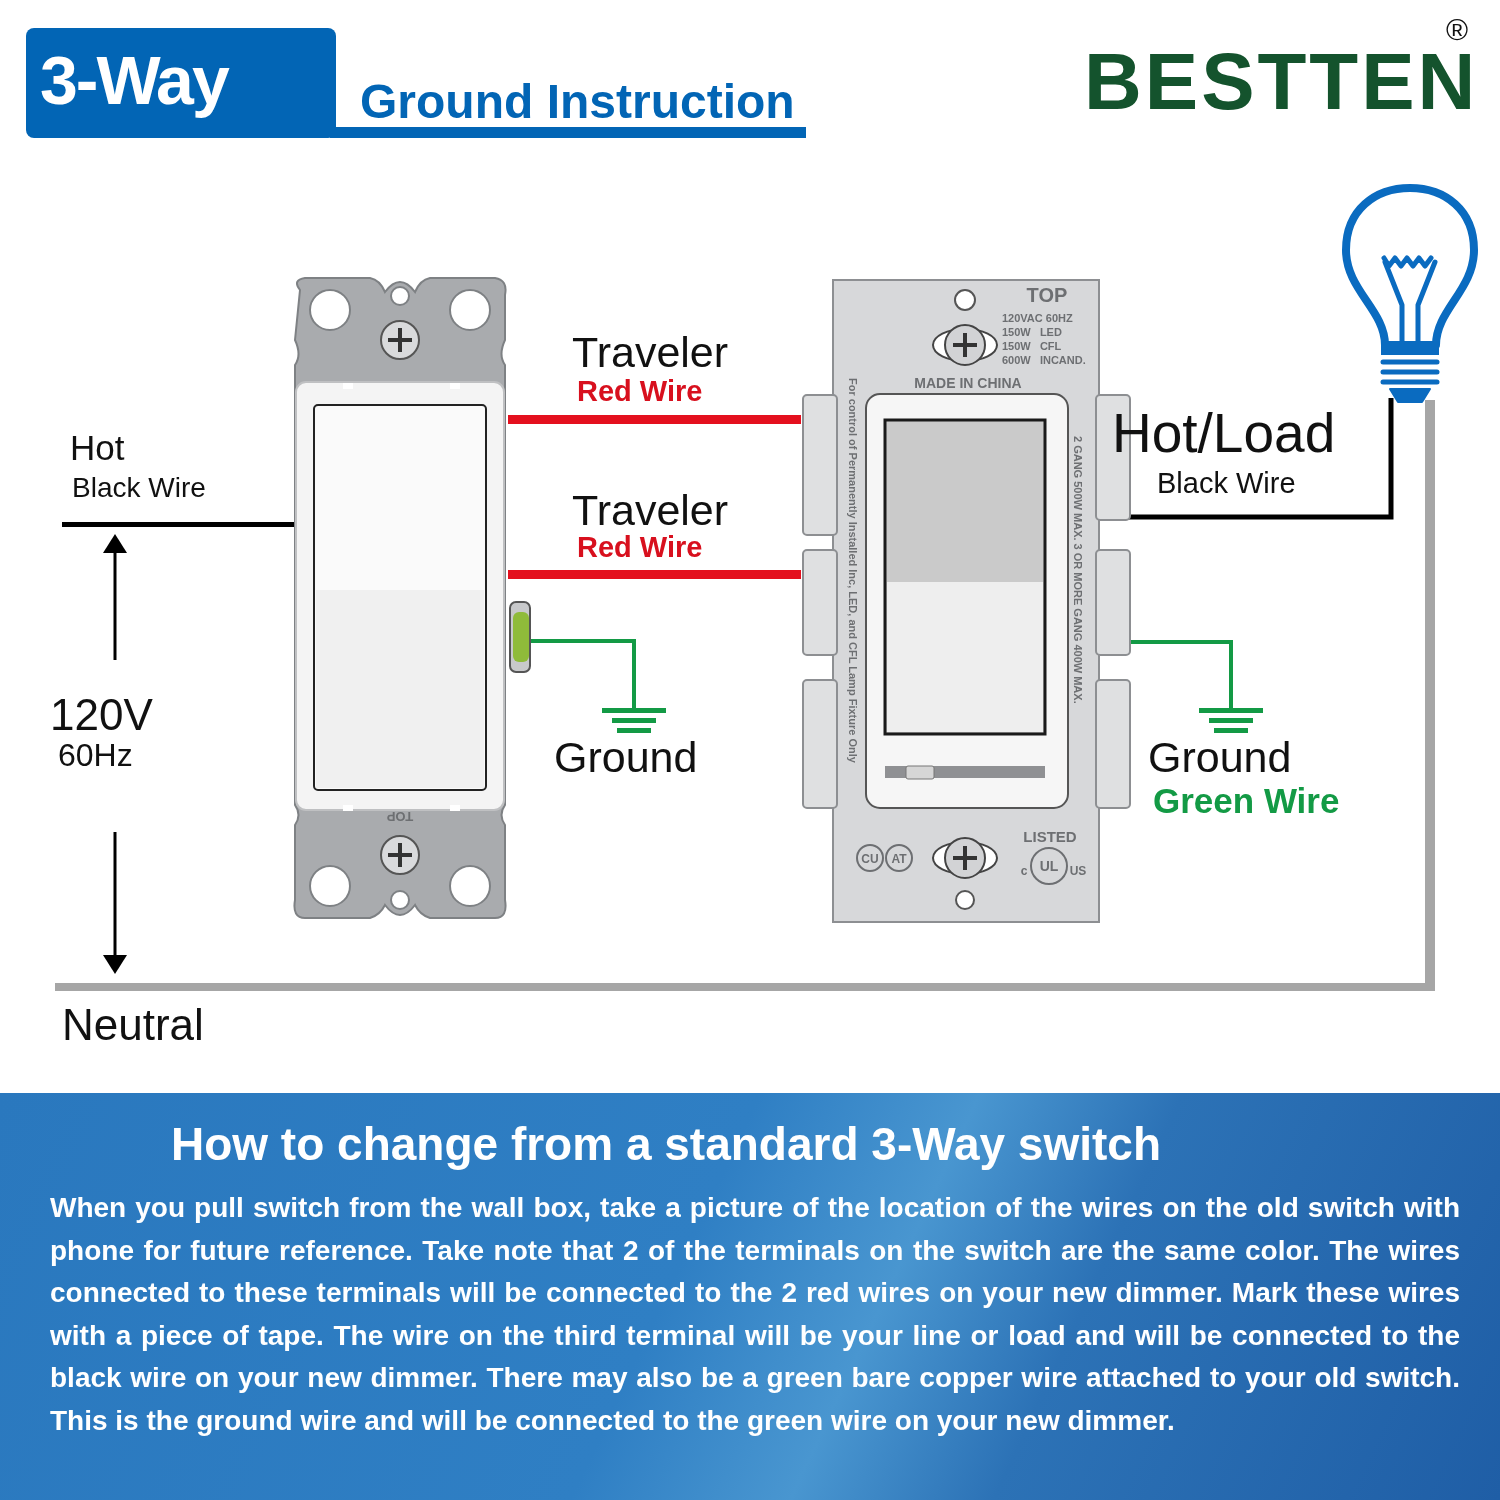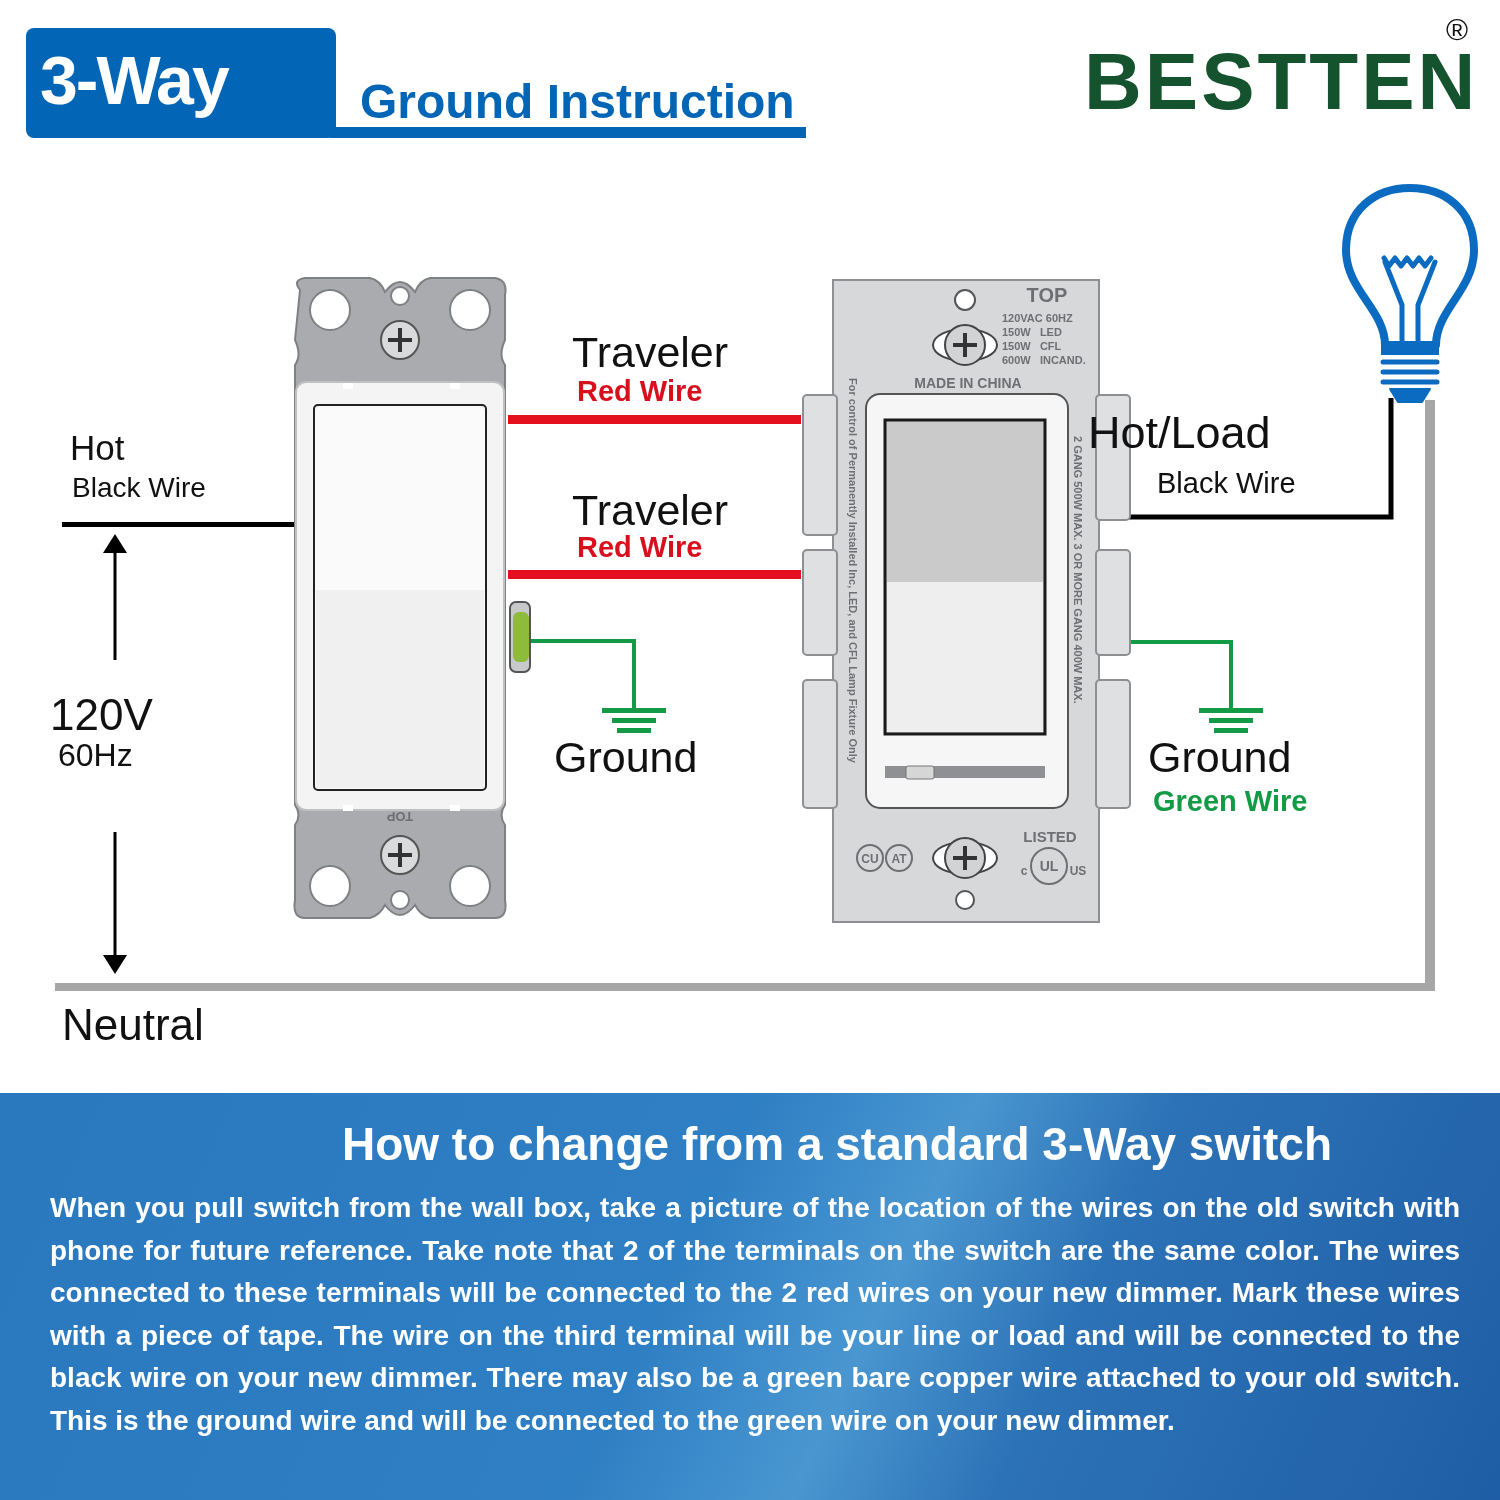--- a/index.html
+++ b/index.html
@@ -12,21 +12,21 @@
   .title-sub { left:360px; top:72px; font-size:48px; font-weight:bold; color:#0265b5; line-height:60px; }
   .brand { left:1084px; top:34px; font-size:80px; font-weight:bold; color:#14532d; letter-spacing:3px; line-height:96px; }
   .brand-reg { left:1446px; top:12px; font-size:30px; color:#111; line-height:36px; }
   
   .lbl-big { font-weight:normal; color:#111; }
   .red { color:#d8101e; font-weight:bold; }
   .green { color:#139a45; font-weight:bold; }
   
   .banner { left:0; top:1093px; width:1500px; height:407px;
     background: linear-gradient(115deg, #2a78be 0%, #2f7fc4 45%, #4996d0 58%, #2c72b6 70%, #1f5ea6 100%); }
-  .banner-title { left:0; width:1332px; top:1115px; text-align:right; font-size:46px; font-weight:bold; color:#fff; line-height:58px; }
+  .banner-title { left:0; width:1332px; top:1115px; text-align:center; font-size:46px; font-weight:bold; color:#fff; line-height:58px; }
   .banner-text { left:50px; top:1187px; width:1410px; font-size:28px; font-weight:bold; color:#fff; line-height:42.5px; text-align:justify; text-align-last:left; }
   
   .plate { fill:#a9abae; stroke:#7e8184; stroke-width:2; }
   .dimplate { fill:#d7d8da; stroke:#8d8f92; stroke-width:2; }
   .plate-text { font-family:"Liberation Sans", sans-serif; font-weight:bold; fill:#6d6f72; }
 </style>
 </head>
 <body>
 
 <div class="abs title-box"></div>
@@ -174,21 +174,21 @@
 <div class="abs lbl-big" style="left:58px;top:730px;font-size:32px;line-height:50px;">60Hz</div>
 <div class="abs lbl-big" style="left:62px;top:1000px;font-size:44px;line-height:50px;">Neutral</div>
 
 <div class="abs lbl-big" style="left:572px;top:328px;font-size:43px;line-height:48px;">Traveler</div>
 <div class="abs red" style="left:577px;top:374px;font-size:29px;line-height:34px;">Red Wire</div>
 <div class="abs lbl-big" style="left:572px;top:486px;font-size:43px;line-height:48px;">Traveler</div>
 <div class="abs red" style="left:577px;top:530px;font-size:29px;line-height:34px;">Red Wire</div>
 
 <div class="abs lbl-big" style="left:554px;top:733px;font-size:43px;line-height:48px;">Ground</div>
 
-<div class="abs lbl-big" style="left:1088px;top:408px;font-size:45px;line-height:50px;">Hot/Load</div>
+<div class="abs lbl-big" style="left:1112px;top:408px;font-size:55px;line-height:50px;">Hot/Load</div>
 <div class="abs lbl-big" style="left:1157px;top:466px;font-size:29px;line-height:34px;">Black Wire</div>
 
 <div class="abs lbl-big" style="left:1148px;top:733px;font-size:43px;line-height:48px;">Ground</div>
-<div class="abs green" style="left:1153px;top:784px;font-size:29px;line-height:34px;">Green Wire</div>
+<div class="abs green" style="left:1153px;top:784px;font-size:35px;line-height:34px;">Green Wire</div>
 
 <div class="abs banner"></div>
 <div class="abs banner-title">How to change from a standard 3-Way switch</div>
 <div class="abs banner-text">When you pull switch from the wall box, take a picture of the location of the wires on the old switch with phone for future reference. Take note that 2 of the terminals on the switch are the same color. The wires connected to these terminals will be connected to the 2 red wires on your new dimmer. Mark these wires with a piece of tape. The wire on the third terminal will be your line or load and will be connected to the black wire on your new dimmer. There may also be a green bare copper wire attached to your old switch. This is the ground wire and will be connected to the green wire on your new dimmer.</div>
 
 </body></html>

